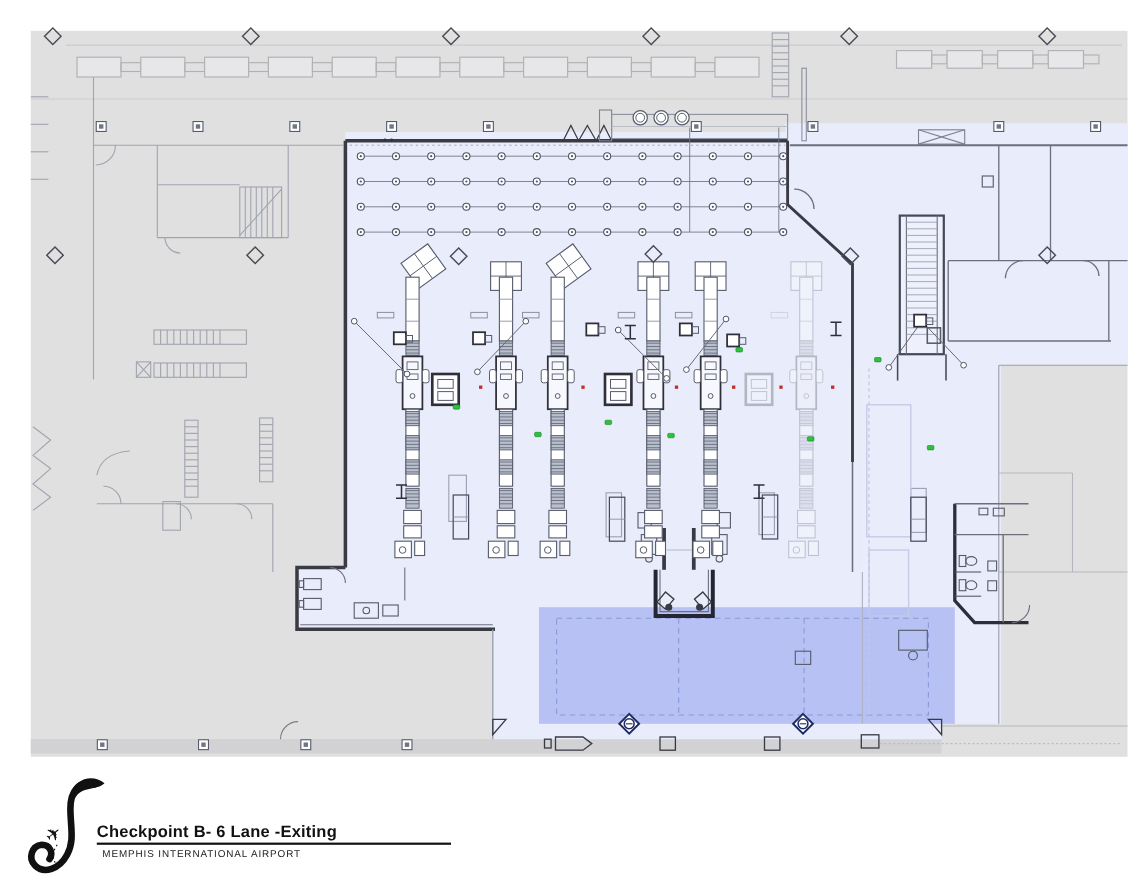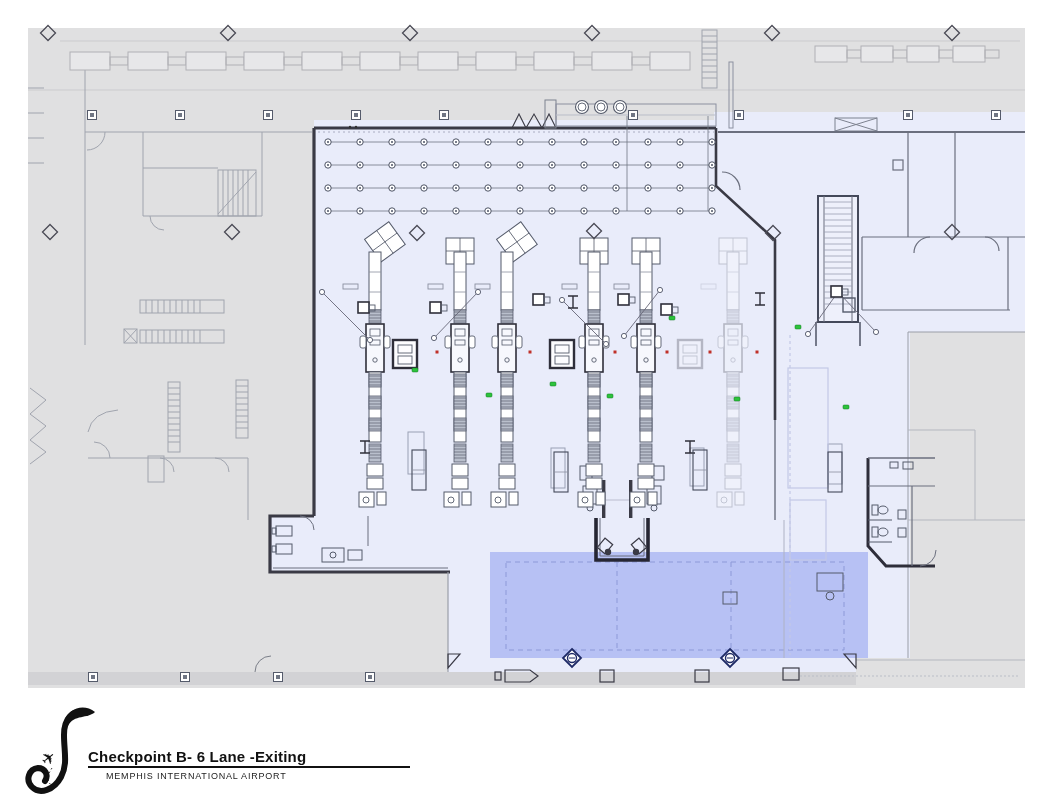--- a/index.html
+++ b/index.html
@@ -2,21 +2,21 @@
 <html><head>
 <meta charset="utf-8">
 <style>
   html,body{margin:0;padding:0;background:#fff;}
   #page{position:relative;width:1039px;height:800px;background:#fff;overflow:hidden;
         font-family:"Liberation Sans", sans-serif;}
   #plan-svg{position:absolute;left:0;top:0;}
   #title-block{position:absolute;left:88px;top:748px;width:420px;}
   #title-text{font-size:15px;font-weight:bold;color:#111;letter-spacing:.2px;}
   #title-rule{height:0;border-bottom:2px solid #111;width:322px;margin-top:1px;}
-  #subtitle-text{font-size:9px;color:#222;letter-spacing:.8px;margin-top:3px;margin-left:18px;}
+  #subtitle-text{font-size:9px;color:#222;letter-spacing:.8px;margin-top:3px;margin-left:5px;}
 </style>
 </head>
 <body>
 
 <div id="page">
 
 <svg id="plan-svg" width="1039" height="800" viewBox="0 0 1039 800">
 
   <g>
     <rect x="28" y="28" width="997" height="660" fill="#e0e0e1"></rect>

